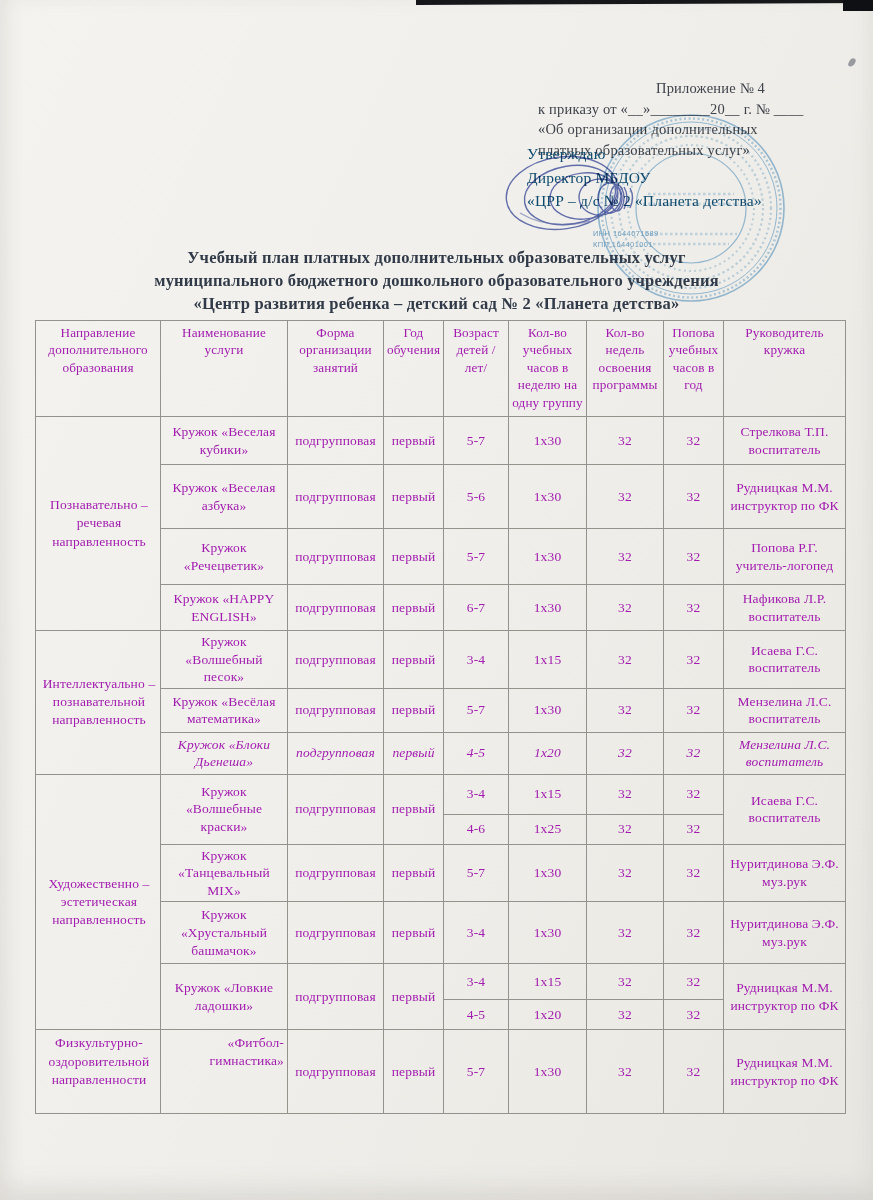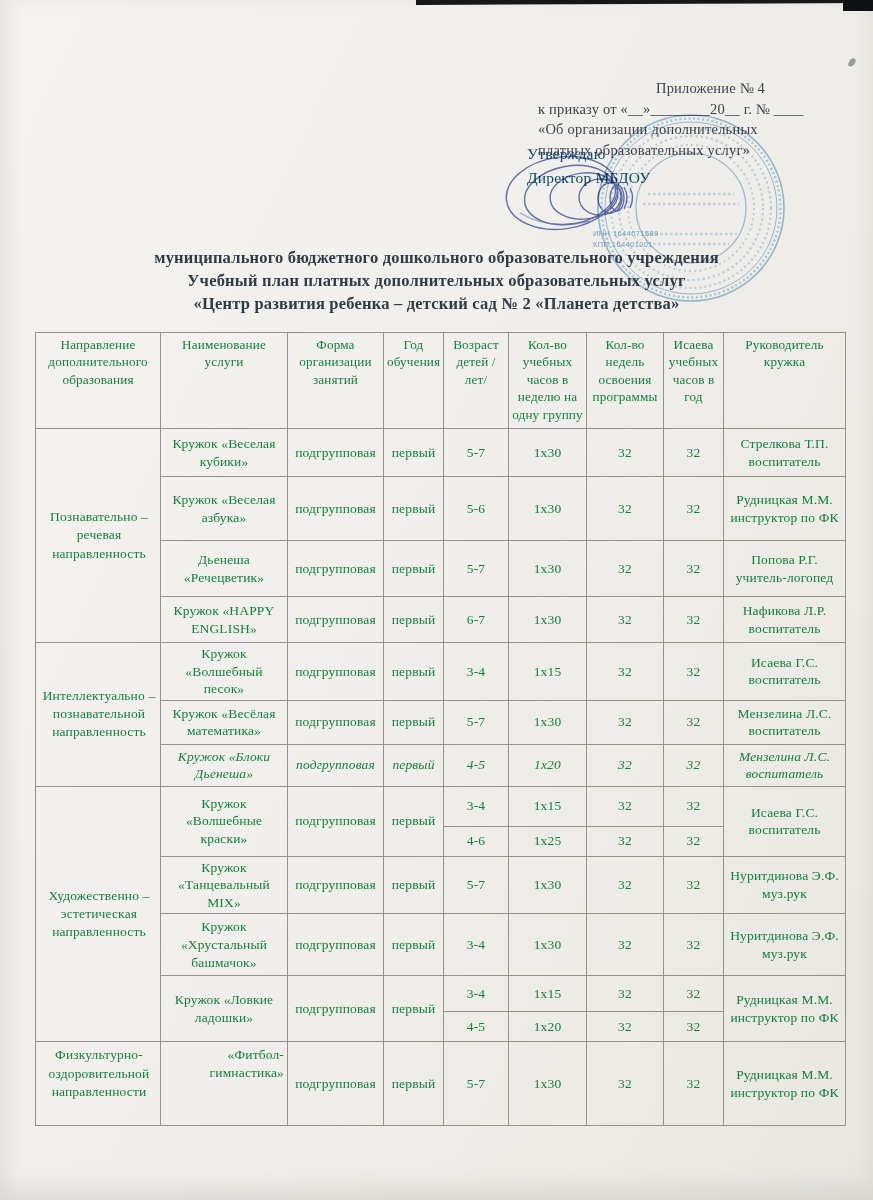--- a/index.html
+++ b/index.html
@@ -40,23 +40,23 @@
   .stamp svg{display:block;}
   .stamp-center{
     position:absolute;left:0;top:118px;width:196px;
     font-size:7.5px;line-height:1.5;color:#5d9bc9;letter-spacing:.4px;font-family:"Liberation Sans",sans-serif;
   }
   
   .signature{position:absolute;left:500px;top:143px;width:170px;height:96px;mix-blend-mode:multiply;}
 
   
   table.plan{
-    position:absolute;left:35px;top:332px;width:810px;
+    position:absolute;left:35px;top:320px;width:810px;
     border-collapse:collapse;table-layout:fixed;
-    font-size:13.5px;color:#15803d;letter-spacing:.15px;
+    font-size:13.5px;color:#a21caf;letter-spacing:.15px;
   }
   .plan th,.plan td{border:1px solid #94928b;padding:2px 3px;vertical-align:middle;text-align:center;overflow:hidden;}
   .plan th{font-weight:normal;vertical-align:top;padding-top:3px;font-size:13.2px;line-height:1.32;}
   .plan td.dir{text-align:center;padding-left:5px;line-height:1.35;}
   .plan td{line-height:1.3;}
   .plan td.v-top{vertical-align:top;padding-top:4px;}
   .plan td.a-left{text-align:right;}
   .plan td.brk{overflow-wrap:anywhere;}
   tr.h-head{height:96px;}
   tr.r0{height:48px;} tr.r1{height:64px;} tr.r2{height:56px;} tr.r3{height:46px;}
@@ -75,20 +75,21 @@
 <div class="appendix">
   <div class="l1">Приложение № 4</div>
   <div>к приказу от «__»________20__ г. № ____</div>
   <div>«Об организации дополнительных</div>
   <div>платных образовательных услуг»</div>
 </div>
 
 <div class="approval">
   <div>Утверждаю</div>
   <div>Директор МБДОУ</div>
+  <div>«ЦРР – д/с № 2 «Планета детства»</div>
 </div>
 
 <div class="stamp">
   <svg width="196" height="196" viewBox="0 0 196 196">
     <g fill="none" stroke="#79aed6" opacity="0.85">
       <circle cx="98" cy="98" r="93" stroke-width="1.6"></circle>
       <circle cx="98" cy="98" r="86" stroke-width="1"></circle>
       <circle cx="98" cy="98" r="89.5" stroke-width="2.4" stroke-dasharray="2 2.6" opacity="0.75"></circle>
       <circle cx="98" cy="98" r="80" stroke-width="2.2" stroke-dasharray="2 3" opacity="0.6"></circle>
       <circle cx="98" cy="98" r="72" stroke-width="2.2" stroke-dasharray="2.4 2.8" opacity="0.55"></circle>
@@ -112,22 +113,22 @@
       <ellipse cx="100" cy="54" rx="21" ry="18" transform="rotate(-4 100 54)"></ellipse>
       <ellipse cx="110" cy="55" rx="12" ry="15"></ellipse>
       <ellipse cx="117" cy="55" rx="7" ry="13"></ellipse>
       <path d="M124 44 q6 10 0 22 M130 45 q5 9 0 20"></path>
       <path d="M20 70 q30 18 70 8" opacity="0.6"></path>
     </g>
   </svg>
 </div>
 
 <div class="doc-title">
+  <div>Учебный план платных дополнительных образовательных услуг</div>
   <div>муниципального бюджетного дошкольного образовательного учреждения</div>
-  <div>Учебный план платных дополнительных образовательных услуг</div>
   <div>«Центр развития ребенка – детский сад № 2 «Планета детства»</div>
 </div>
 
 <table class="plan">
   <colgroup>
     <col style="width:125px">
       <col style="width:127px">
       <col style="width:96px">
     <col style="width:60px">
       <col style="width:65px">
@@ -138,21 +139,21 @@
   </colgroup>
   <tbody>
   <tr class="h-head">
     <th>Направление дополнительного образования</th>
     <th>Наименование услуги</th>
     <th>Форма организации занятий</th>
     <th>Год обучения</th>
     <th>Возраст детей /лет/</th>
     <th>Кол-во учебных часов в неделю на одну группу</th>
     <th>Кол-во недель освоения программы</th>
-    <th>Исаева учебных часов в год</th>
+    <th>Попова учебных часов в год</th>
     <th>Руководитель кружка</th>
   </tr>
 
   <tr class="r0">
     <td class="dir" rowspan="4">Познавательно – речевая направленность</td>
     <td>Кружок «Веселая кубики»</td>
     <td>подгрупповая</td>
     <td>первый</td>
     <td>5-7</td>
     <td>1x30</td>
@@ -164,21 +165,21 @@
     <td>Кружок «Веселая азбука»</td>
     <td>подгрупповая</td>
     <td>первый</td>
     <td>5-6</td>
     <td>1x30</td>
     <td>32</td>
     <td>32</td>
     <td>Рудницкая М.М. инструктор по ФК</td>
   </tr>
   <tr class="r2">
-    <td>Дьенеша «Речецветик»</td>
+    <td>Кружок «Речецветик»</td>
     <td>подгрупповая</td>
     <td>первый</td>
     <td>5-7</td>
     <td>1x30</td>
     <td>32</td>
     <td>32</td>
     <td>Попова Р.Г. учитель-логопед</td>
   </tr>
   <tr class="r3">
     <td>Кружок «HAPPY ENGLISH»</td>

